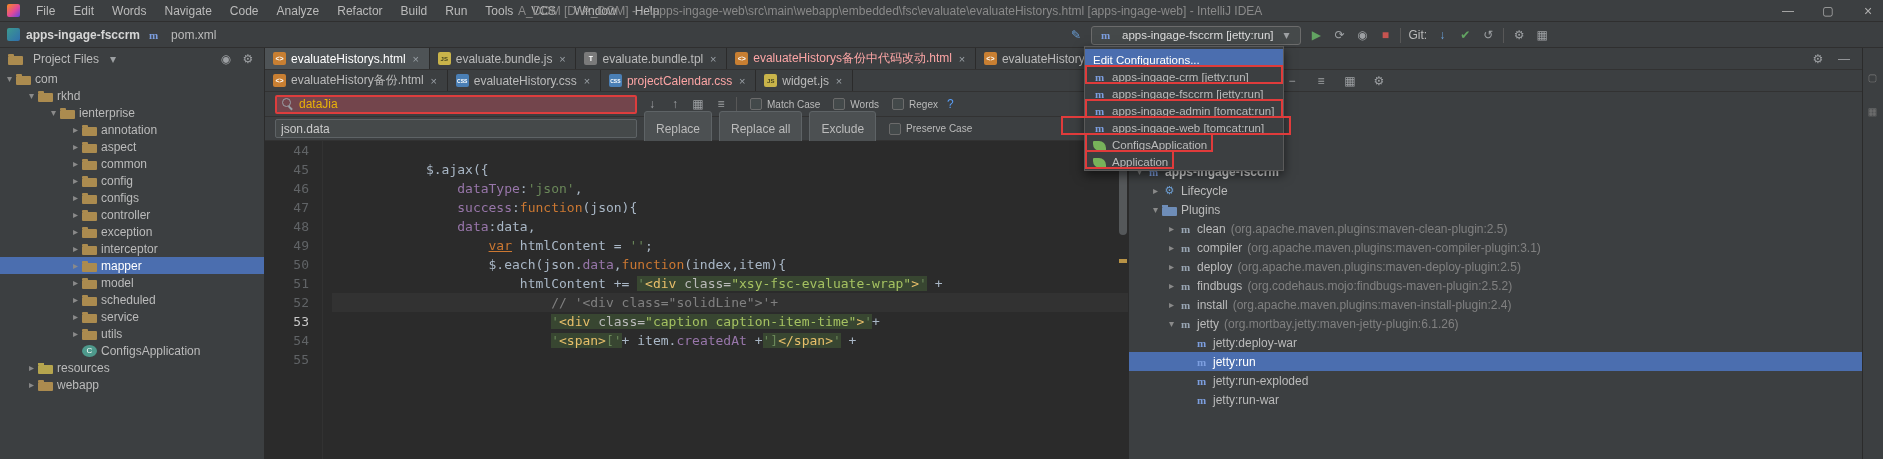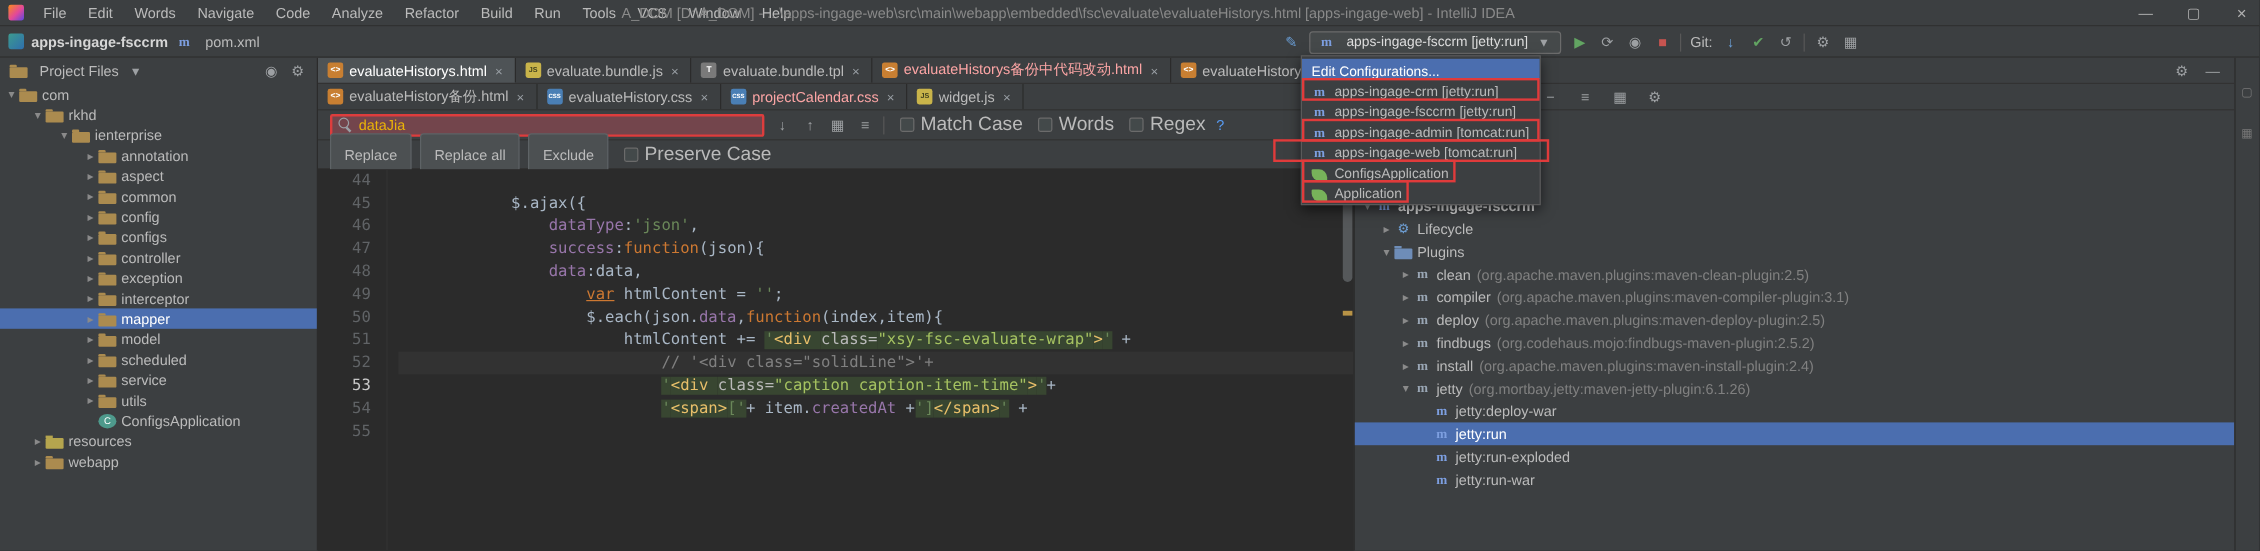--- a/index.html
+++ b/index.html
@@ -98,21 +98,21 @@
   .findbar,.replbar{background:#3c3f41;border-bottom:1px solid #323232;display:flex;align-items:center;padding-left:10px;gap:7px}
   .findbar{height:25px}
   .replbar{height:24px}
   .field{display:flex;align-items:center;height:19px;width:362px;background:#45494a;border:1px solid #5e6366;border-radius:2px;padding:0 5px;gap:5px}
   .field input{flex:1;background:transparent;border:none;outline:none;color:#cccccc;font-family:"Liberation Sans",sans-serif;font-size:12px;min-width:0}
   .field.red{background:#73454c;border:2px solid #dd3d3d}
   .field.red input{color:#eab308}
   .mag{width:12px;height:12px;position:relative;min-width:12px}
   .mag::before{content:"";position:absolute;width:7px;height:7px;border:1.5px solid #9aa0a6;border-radius:50%;left:0;top:0}
   .mag::after{content:"";position:absolute;width:5px;height:1.5px;background:#9aa0a6;transform:rotate(45deg);left:6px;top:9px}
-  .cb{display:flex;align-items:center;gap:5px;font-size:16px;color:#bbb;margin-left:6px;white-space:nowrap}
+  .cb{display:flex;align-items:center;gap:5px;font-size:10px;color:#bbb;margin-left:6px;white-space:nowrap}
   .cb .box{width:12px;height:12px;background:#43494a;border:1px solid #6b6b6b;border-radius:2px}
   .help{color:#589df6;font-size:12px;margin-left:2px}
   .btn{height:36px;padding:0 11px;background:#4c5052;border:1px solid #5e6366;border-radius:3px;color:#bbb;font-size:12px;font-family:"Liberation Sans",sans-serif}
 
   .codearea{flex:1;display:flex;position:relative;overflow:hidden;background:#2b2b2b}
   .gutter{width:58px;min-width:58px;padding-right:13px;text-align:right;font:13px/19px "DejaVu Sans Mono",monospace;color:#606366;border-right:1px solid #323232}
   .gline{height:19px}
   .gline.caret{color:#c8c8c8}
   .codewrap{flex:1;font:13px/19px "DejaVu Sans Mono",monospace;padding-left:9px;overflow:hidden}
   .cline{height:19px;white-space:pre}
@@ -384,20 +384,23 @@
             <span class="box"></span>
             <span class="cbl">Words</span>
           </label>
         <label class="cb">
             <span class="box"></span>
             <span class="cbl">Regex</span>
           </label>
         <span class="help">?</span>
       </div>
       <div class="replbar">
+        <div class="field">
+          <input value="json.data" style="">
+        </div>
         <button class="btn">Replace</button>
         <button class="btn">Replace all</button>
         <button class="btn">Exclude</button>
         <label class="cb">
             <span class="box"></span>
             <span class="cbl">Preserve Case</span>
           </label>
       </div>
       <div class="codearea">
         <div class="gutter">

